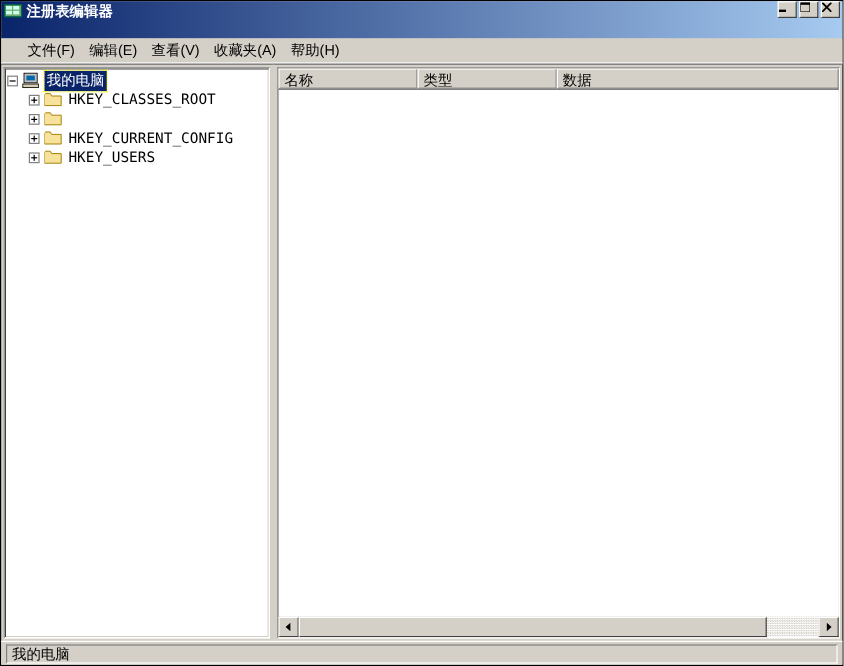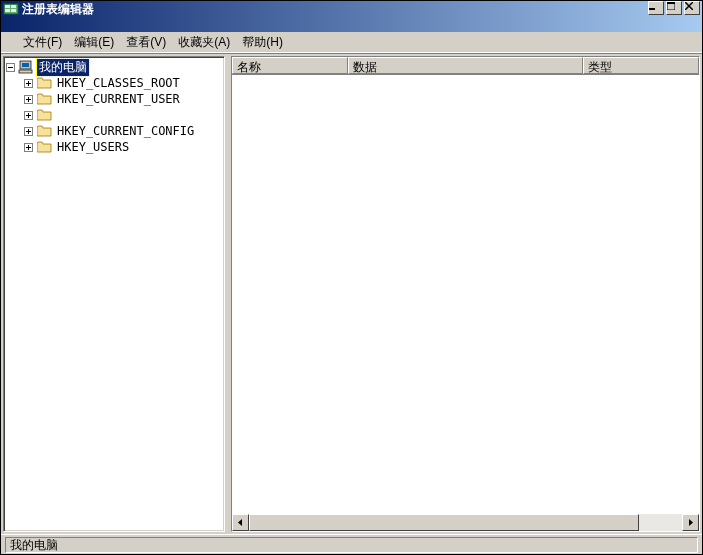--- a/index.html
+++ b/index.html
@@ -298,29 +298,20 @@
           </span>
           <span class="label">HKEY_CLASSES_ROOT</span>
         </div>
         <div class="tree-row">
           <span class="expander plus"></span>
           <span class="icon">
             <svg class="folder-svg" viewBox="0 0 15 12">
                 <path d="M0 2 L0 11 L14 11 L14 3 L6 3 L5 1 L1 1 Z" fill="#f6e29a" stroke="#a27c00" stroke-width="0.8"></path>
               </svg>
           </span>
-          <span class="label">HKEY_CURRENT_USER</span>
-        </div>
-        <div class="tree-row">
-          <span class="expander plus"></span>
-          <span class="icon">
-            <svg class="folder-svg" viewBox="0 0 15 12">
-                <path d="M0 2 L0 11 L14 11 L14 3 L6 3 L5 1 L1 1 Z" fill="#f6e29a" stroke="#a27c00" stroke-width="0.8"></path>
-              </svg>
-          </span>
         </div>
         <div class="tree-row">
           <span class="expander plus"></span>
           <span class="icon">
             <svg class="folder-svg" viewBox="0 0 15 12">
                 <path d="M0 2 L0 11 L14 11 L14 3 L6 3 L5 1 L1 1 Z" fill="#f6e29a" stroke="#a27c00" stroke-width="0.8"></path>
               </svg>
           </span>
           <span class="label">HKEY_CURRENT_CONFIG</span>
         </div>
@@ -334,22 +325,22 @@
           <span class="label">HKEY_USERS</span>
         </div>
       </div>
     </div>
 
     <div class="splitter"></div>
 
     <div class="pane list-pane">
       <div class="list-header">
         <div class="col-head" style="width:116px">名称</div>
+        <div class="col-head" style="width:116px">类型</div>
         <div class="col-head" style="flex:1">数据</div>
-        <div class="col-head" style="width:116px">类型</div>
       </div>
       <div class="list-body"></div>
       <div class="list-hscroll">
         <div class="sb-btn">
           <svg width="7" height="7" viewBox="0 0 7 7">
               <path d="M5 0 L1 3.5 L5 7 Z" fill="#000"></path>
             </svg>
         </div>
         <div class="sb-track">
           <div class="sb-thumb" style="left:0; width:90%"></div>

